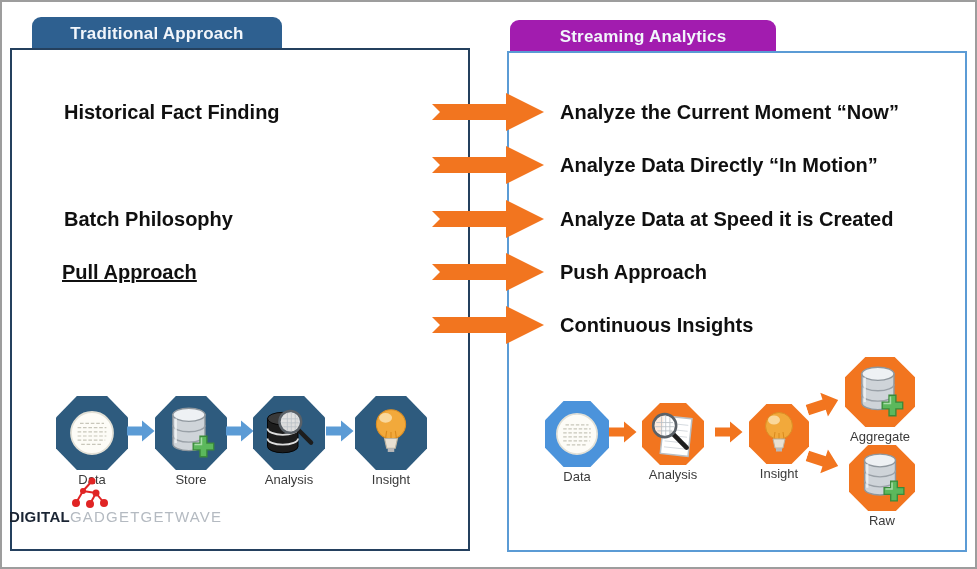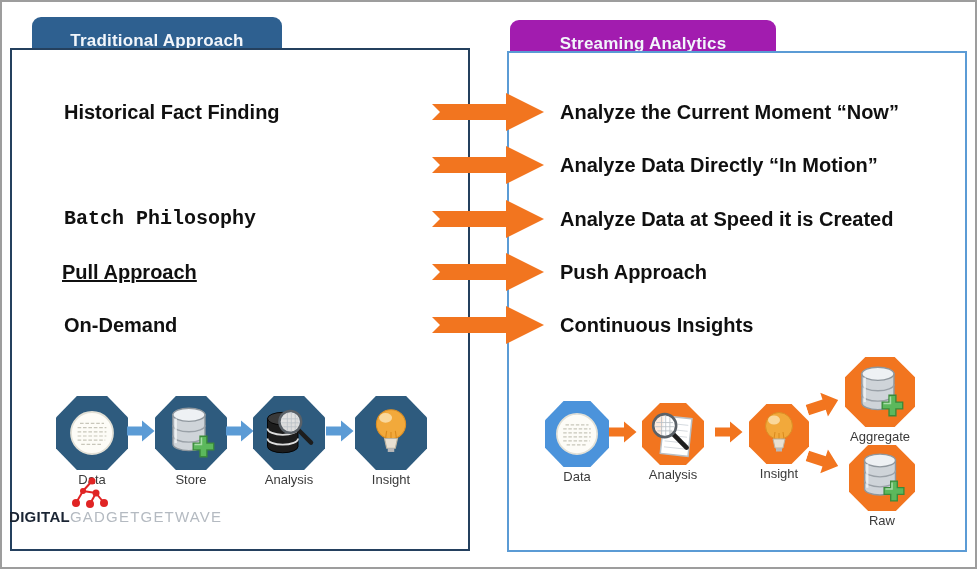--- a/index.html
+++ b/index.html
@@ -3,21 +3,21 @@
 <meta charset="utf-8">
 <style>
   html,body { margin:0; padding:0; background:#e9e9e9; }
   .canvas {
     position:relative; width:977px; height:569px; box-sizing:border-box;
     background:#ffffff; border:2px solid #9d9d9d; overflow:hidden;
     font-family:"Liberation Sans", sans-serif;
   }
   .tab {
     position:absolute; height:34px; border-radius:9px 9px 0 0;
-    display:flex; align-items:flex-end; justify-content:center;
+    display:flex; align-items:center; justify-content:center;
     color:#f2f6fb; font-size:17px; font-weight:600; letter-spacing:.2px; z-index:1;
   }
   .tab-left  { left:30px;  top:15px; width:250px; background:#2e6090; }
   .tab-right { left:508px; top:18px; width:266px; background:#a21caf; }
   .panel { position:absolute; background:#ffffff; box-sizing:border-box; z-index:2; }
   .panel-left  { left:8px;   top:46px; width:460px; height:503px; border:2px solid #24405e; }
   .panel-right { left:505px; top:49px; width:460px; height:501px; border:2px solid #5b9bd5; }
   .row-text {
     position:absolute; font-size:20px; font-weight:bold; color:#101010;
     line-height:26px; white-space:nowrap; z-index:3;
@@ -142,23 +142,22 @@
     <span>Traditional Approach</span>
   </div>
   <div class="tab tab-right">
     <span>Streaming Analytics</span>
   </div>
 
   <div class="panel panel-left"></div>
   <div class="panel panel-right"></div>
 
   <div class="row-text" style="left:62px; top:97px;">Historical Fact Finding</div>
-  <div class="row-text" style="left:62px; top:204px;font-family:Liberation Mono, monospace;">Batch Philosophy</div>
+  <div class="row-text" style="left:62px; top:204px;">Batch Philosophy</div>
   <div class="row-text" style="left:60px; top:257px;text-decoration:underline;">Pull Approach</div>
-  <div class="row-text" style="left:62px; top:310px;">On-Demand</div>
 
   <div class="row-text" style="left:558px; top:97px;">Analyze the Current Moment “Now”</div>
   <div class="row-text" style="left:558px; top:150px;">Analyze Data Directly “In Motion”</div>
   <div class="row-text" style="left:558px; top:204px;text-align:right;">Analyze Data at Speed it is Created</div>
   <div class="row-text" style="left:558px; top:257px;">Push Approach</div>
   <div class="row-text" style="left:558px; top:310px;">Continuous Insights</div>
 
   <svg class="cmp-arrow" style="top:91px;" viewBox="0 0 112 38">
       <use href="#sym-notched-arrow"></use>
     </svg>

